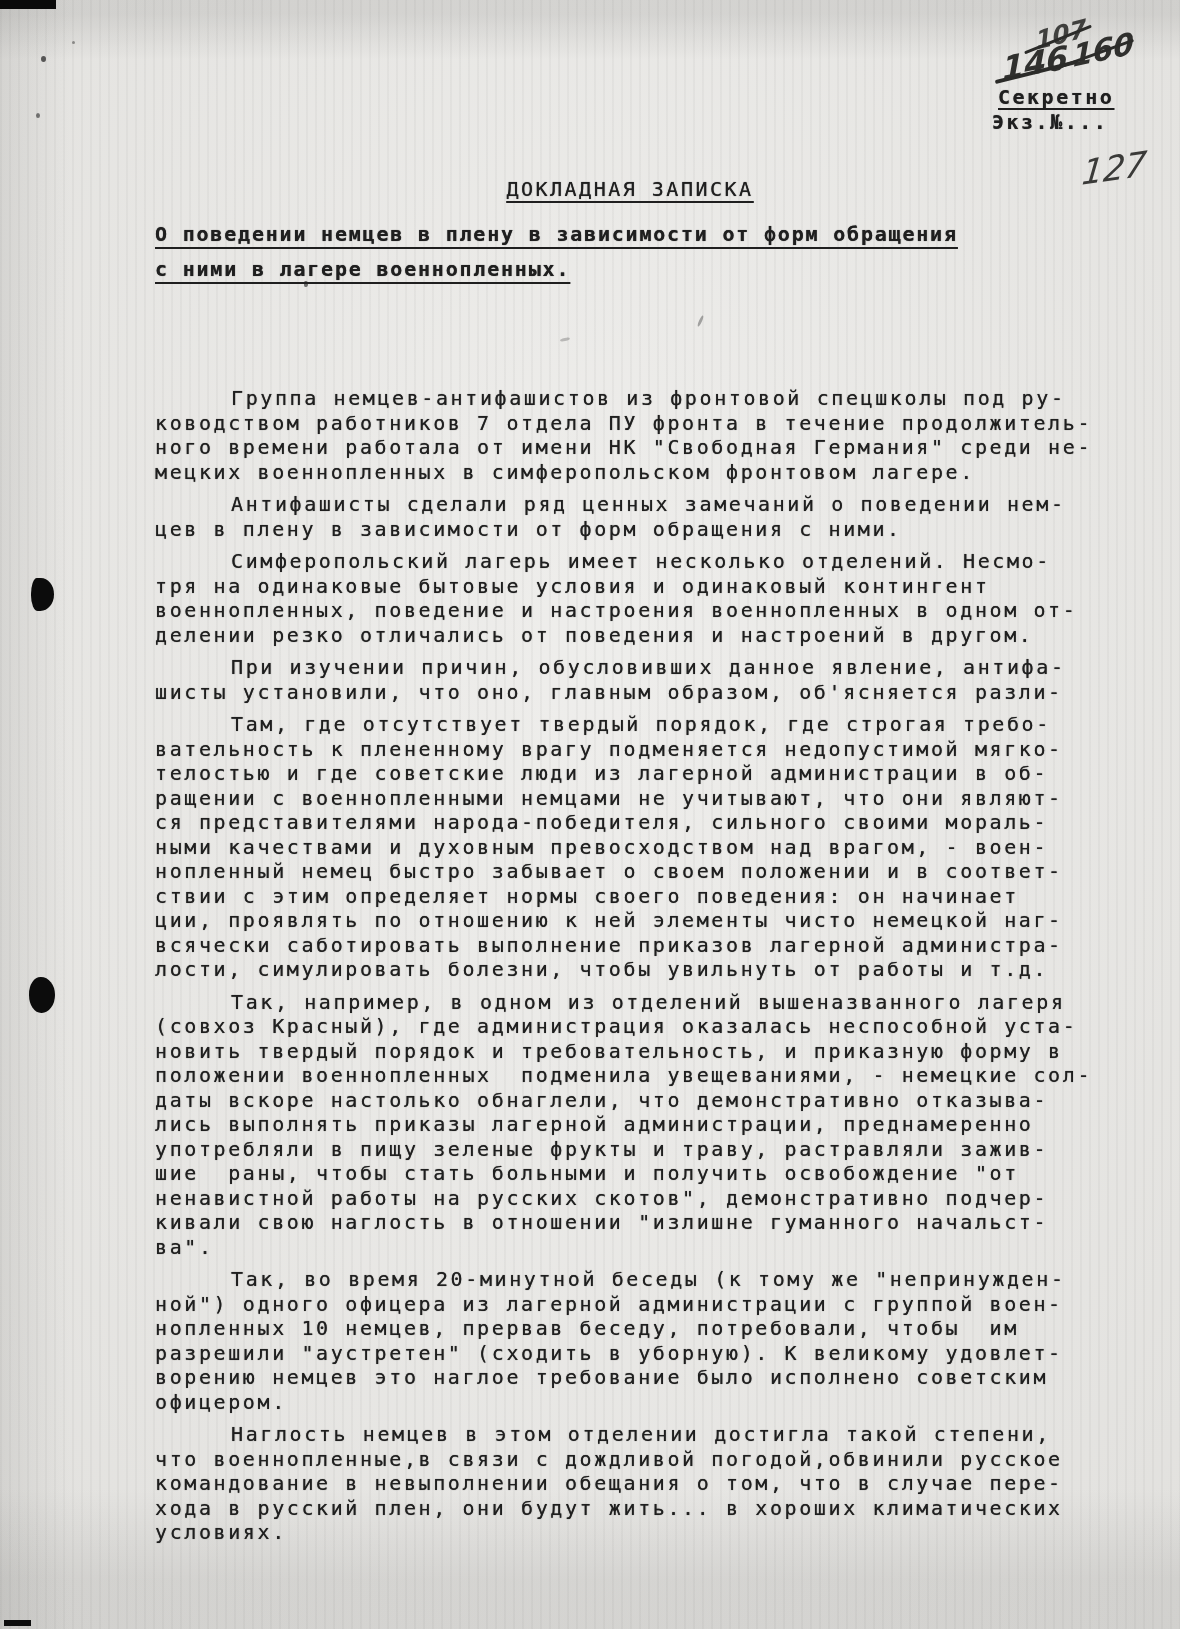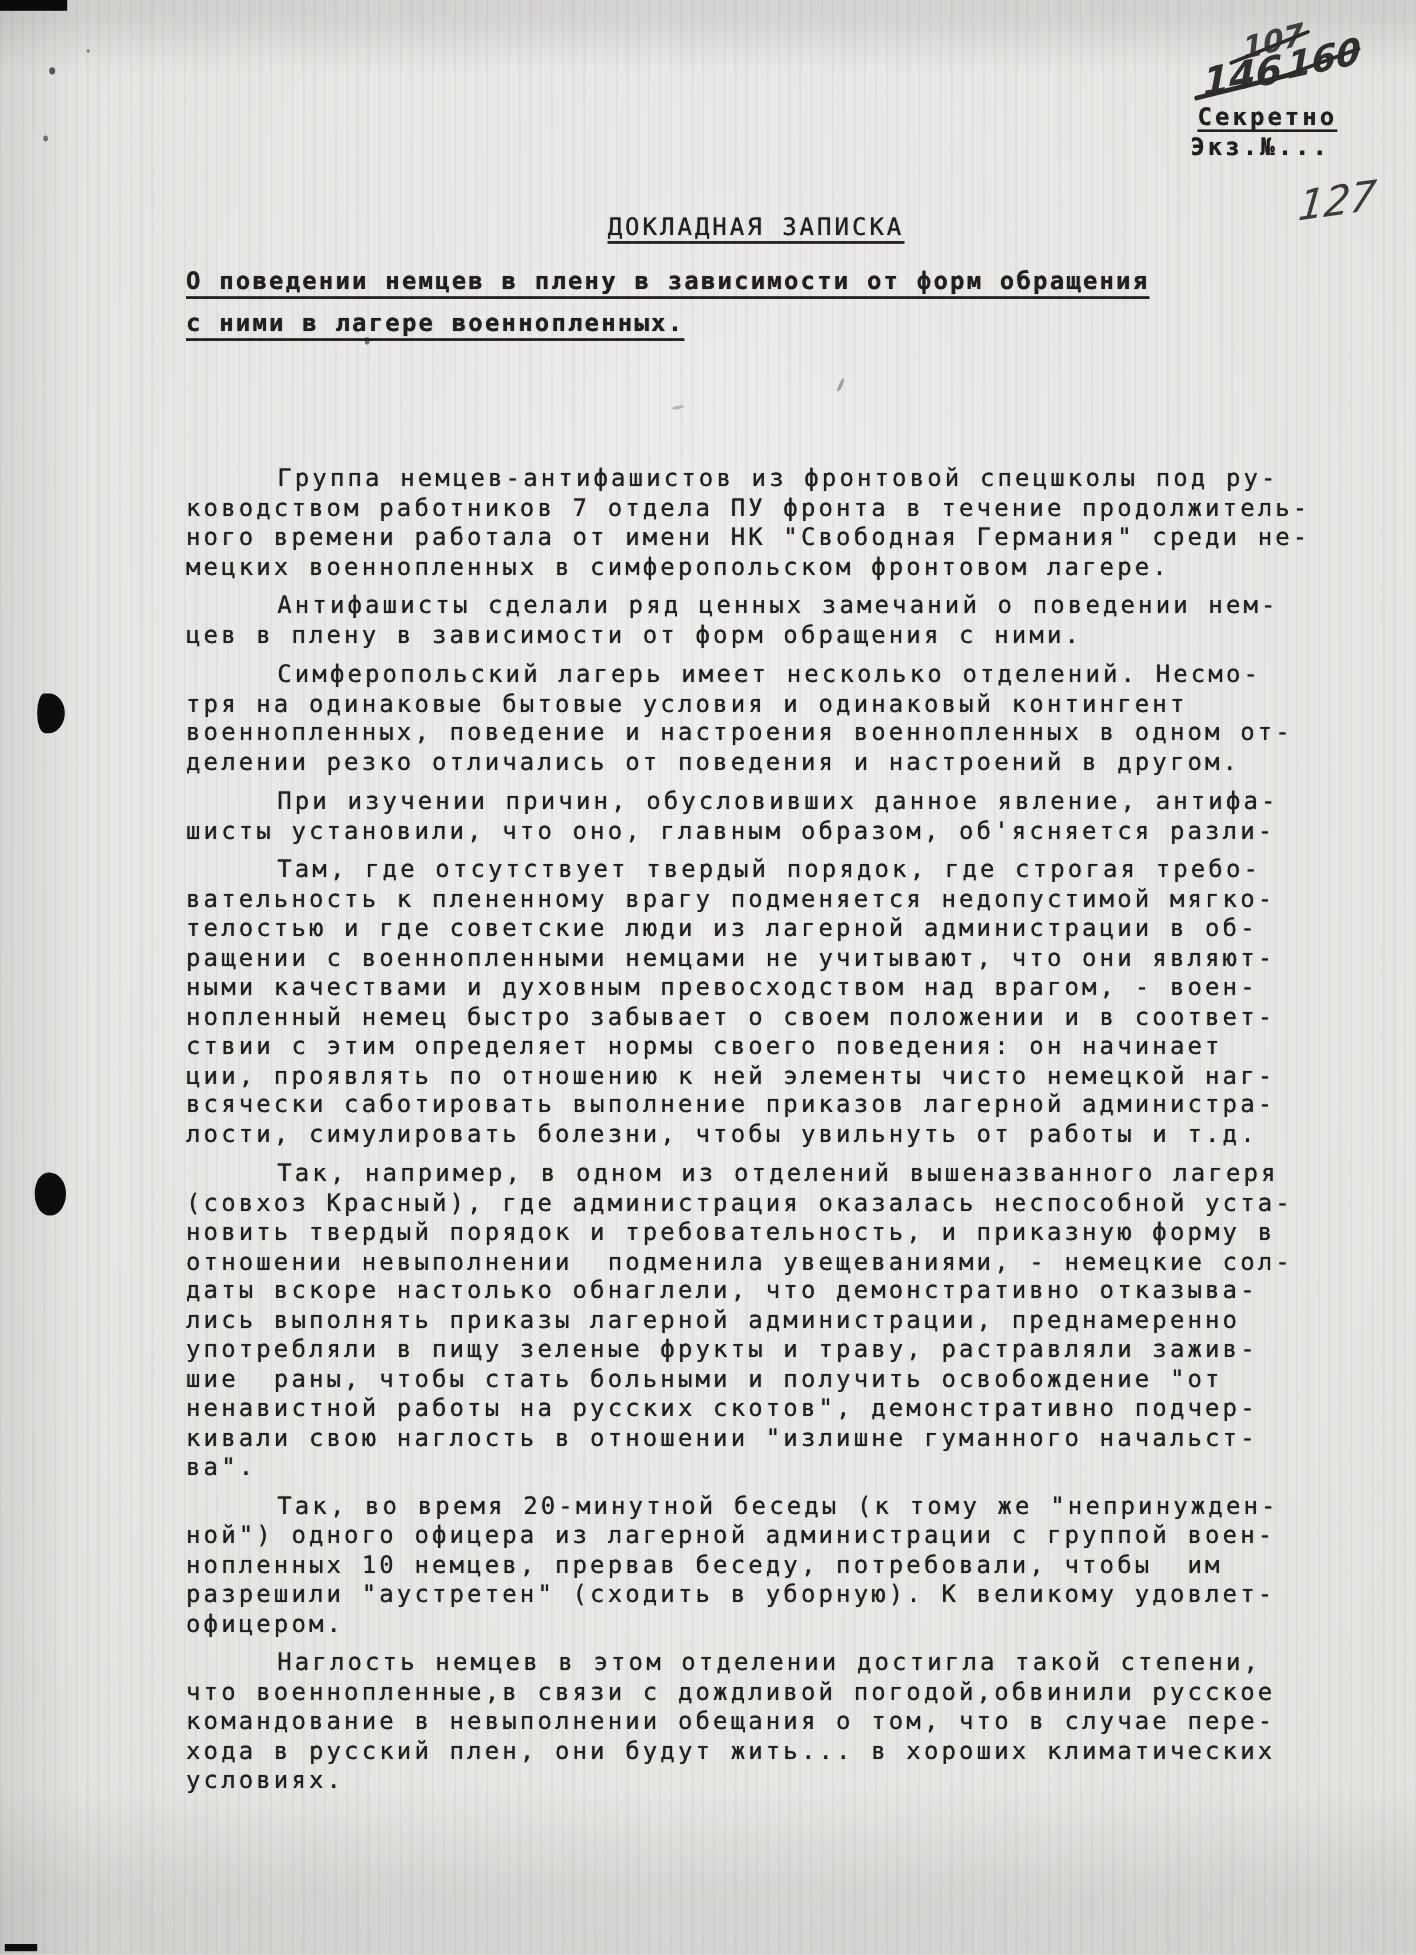--- a/index.html
+++ b/index.html
@@ -137,45 +137,47 @@
       </div>
       <div class="para">
         <div class="line first">При изучении причин, обусловивших данное явление, антифа-</div>
         <div class="line">шисты установили, что оно, главным образом, об'ясняется разли-</div>
       </div>
       <div class="para">
         <div class="line first">Там, где отсутствует твердый порядок, где строгая требо-</div>
         <div class="line">вательность к плененному врагу подменяется недопустимой мягко-</div>
         <div class="line">телостью и где советские люди из лагерной администрации в об-</div>
         <div class="line">ращении с военнопленными немцами не учитывают, что они являют-</div>
+        <div class="line">ся представителями народа-победителя, сильного своими мораль-</div>
         <div class="line">ными качествами и духовным превосходством над врагом, - воен-</div>
         <div class="line">нопленный немец быстро забывает о своем положении и в соответ-</div>
         <div class="line">ствии с этим определяет нормы своего поведения: он начинает</div>
         <div class="line">ции, проявлять по отношению к ней элементы чисто немецкой наг-</div>
         <div class="line">всячески саботировать выполнение приказов лагерной администра-</div>
         <div class="line">лости, симулировать болезни, чтобы увильнуть от работы и т.д.</div>
       </div>
       <div class="para">
         <div class="line first">Так, например, в одном из отделений вышеназванного лагеря</div>
         <div class="line">(совхоз Красный), где администрация оказалась неспособной уста-</div>
         <div class="line">новить твердый порядок и требовательность, и приказную форму в</div>
-        <div class="line">отношении невыполнении  подменила увещеваниями, - немецкие сол-</div>
+        <div class="line">положении военнопленных  подменила увещеваниями, - немецкие сол-</div>
         <div class="line">даты вскоре настолько обнаглели, что демонстративно отказыва-</div>
         <div class="line">лись выполнять приказы лагерной администрации, преднамеренно</div>
         <div class="line">употребляли в пищу зеленые фрукты и траву, растравляли зажив-</div>
         <div class="line">шие  раны, чтобы стать больными и получить освобождение "от</div>
         <div class="line">ненавистной работы на русских скотов", демонстративно подчер-</div>
         <div class="line">кивали свою наглость в отношении "излишне гуманного начальст-</div>
         <div class="line">ва".</div>
       </div>
       <div class="para">
         <div class="line first">Так, во время 20-минутной беседы (к тому же "непринужден-</div>
         <div class="line">ной") одного офицера из лагерной администрации с группой воен-</div>
         <div class="line">нопленных 10 немцев, прервав беседу, потребовали, чтобы  им</div>
         <div class="line">разрешили "аустретен" (сходить в уборную). К великому удовлет-</div>
+        <div class="line">ворению немцев это наглое требование было исполнено советским</div>
         <div class="line">офицером.</div>
       </div>
       <div class="para">
         <div class="line first">Наглость немцев в этом отделении достигла такой степени,</div>
         <div class="line">что военнопленные,в связи с дождливой погодой,обвинили русское</div>
         <div class="line">командование в невыполнении обещания о том, что в случае пере-</div>
         <div class="line">хода в русский плен, они будут жить... в хороших климатических</div>
         <div class="line">условиях.</div>
       </div>
     </div>

